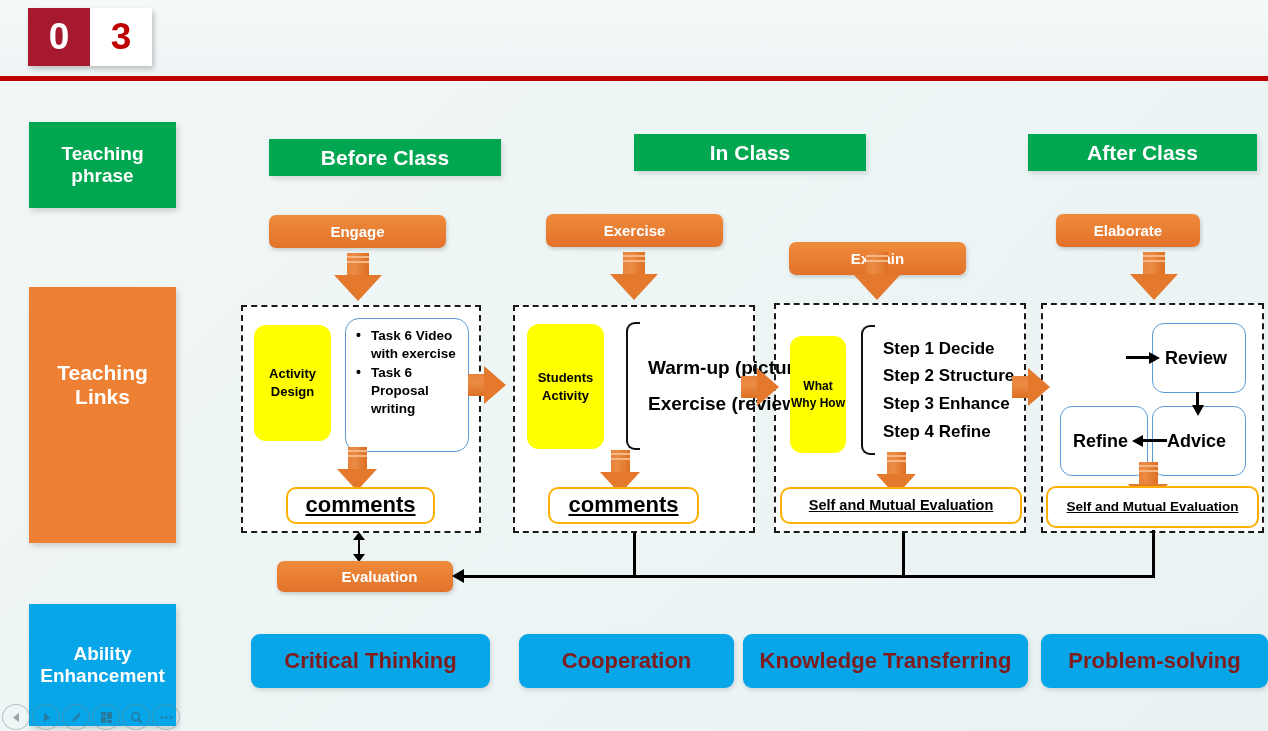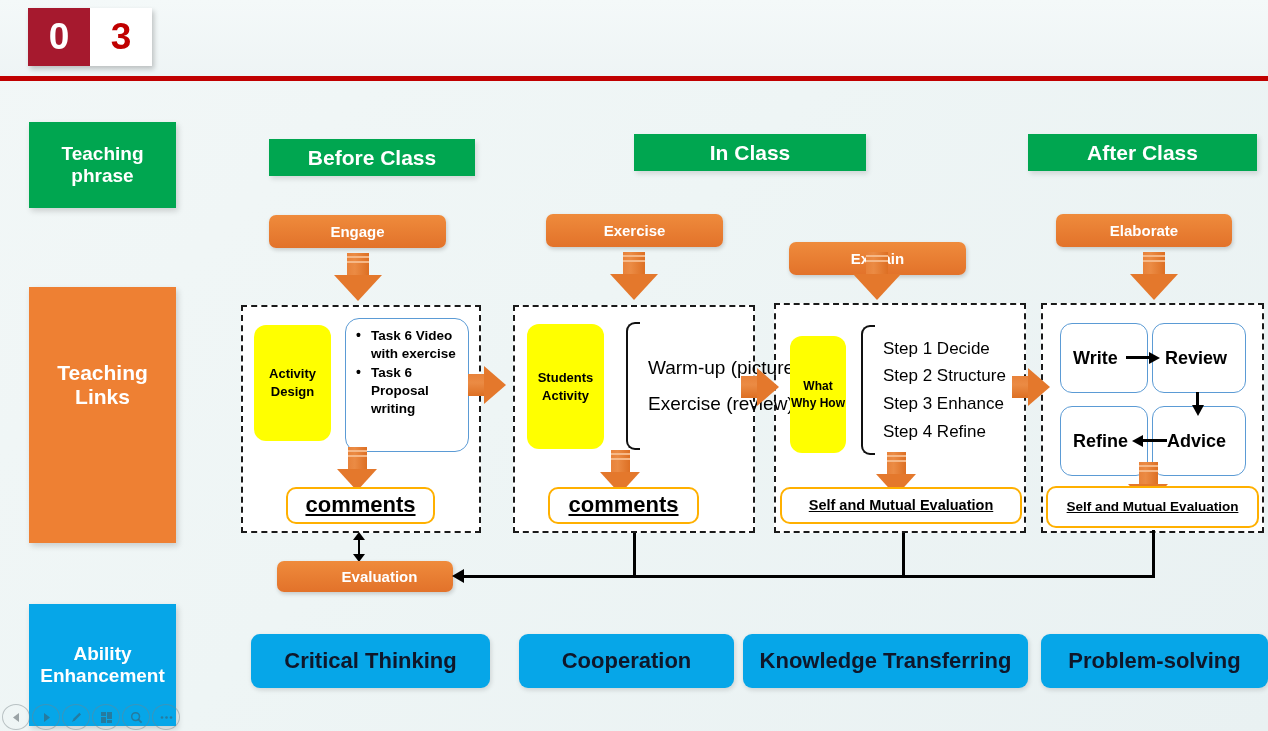--- a/index.html
+++ b/index.html
@@ -62,36 +62,36 @@
   #cat-ability{ left: 29px; top: 604px; width: 147px; height: 122px;
     background: #06a6e8; font-size: 19px; }
 
   
   .phase {
     position: absolute; height: 37px; background: #00a650;
     color: #fff; font-weight: bold; font-size: 21px;
     display: flex; align-items: center; justify-content: center;
     box-shadow: 2px 3px 5px rgba(0,0,0,.12);
   }
-  #phase-0 { left: 269px; top: 139px; width: 206px; }
+  #phase-0 { left: 269px; top: 139px; width: 232px; }
   #phase-1 { left: 634px; top: 134px; width: 232px; }
   #phase-2 { left: 1028px; top: 134px; width: 229px; }
 
   
   .stage {
     position: absolute; height: 33px; border-radius: 7px;
     background: linear-gradient(180deg,#ef8b3c 0%, #e2722a 100%);
     color: #fff; font-weight: bold; font-size: 15px;
     display: flex; align-items: center; justify-content: center;
     box-shadow: 1px 2px 4px rgba(0,0,0,.18);
   }
   #stage-engage   { left: 269px; top: 215px; width: 177px; }
   #stage-explore  { left: 546px; top: 214px; width: 177px; }
   #stage-explain  { left: 789px; top: 214px; width: 177px; margin-top: 28px; }
-  #stage-elaborate{ left: 1056px; top: 214px; width: 176px; }
+  #stage-elaborate{ left: 1056px; top: 214px; width: 144px; }
 
   
   .downarrow { position: absolute; width: 48px; }
   .downarrow .shaft {
     margin: 0 auto; width: 22px; height: var(--sh, 22px);
     background: linear-gradient(90deg,#e8823a 0%, #eb8b44 35%, #dd6f23 100%);
     position: relative;
   }
   .downarrow .shaft::before,
   .downarrow .shaft::after {
@@ -152,21 +152,21 @@
 
   
   .bracelist { position: absolute; display: flex; align-items: center; }
   .brace {
     width: 14px; align-self: stretch;
     border: 2.5px solid #111; border-right: none;
     border-radius: 9px 0 0 9px;
   }
   .bracelist .items { padding-left: 8px; }
   .bracelist .items div {
-    font-weight: normal; color: #000; white-space: nowrap;
+    font-weight: bold; color: #000; white-space: nowrap;
   }
   #brace-inclass { left: 626px; top: 322px; height: 128px; }
   #brace-inclass .items div { font-size: 19px; line-height: 1.18; }
   #brace-inclass .items .gap { height: 14px; }
   #brace-explain { left: 861px; top: 325px; height: 130px; }
   #brace-explain .items div { font-size: 17px; line-height: 1.62; }
 
   
   .gcell {
     position: absolute; border: 1.3px solid #5b9bd5; border-radius: 12px;
@@ -267,21 +267,21 @@
   #hline { position: absolute; left: 461px; top: 575px; width: 694px; height: 2.6px; background: #000; }
   #hline-tip {
     position: absolute; left: 452px; top: 569px; width: 0; height: 0;
     border-top: 7px solid transparent; border-bottom: 7px solid transparent;
     border-right: 12px solid #000;
   }
 
   
   .chip {
     position: absolute; height: 54px; border-radius: 9px;
-    background: #06a6e8; color: #0f172a; font-weight: bold; font-size: 22px;
+    background: #06a6e8; color: #7f1d1d; font-weight: bold; font-size: 22px;
     display: flex; align-items: center; justify-content: center;
     box-shadow: 1px 2px 5px rgba(0,0,0,.14);
   }
   #chip-0 { left: 251px; top: 634px; width: 239px; }
   #chip-1 { left: 519px; top: 634px; width: 215px; }
   #chip-2 { left: 743px; top: 634px; width: 285px; }
   #chip-3 { left: 1041px; top: 634px; width: 227px; }
 
   
   #pptbar {
@@ -381,21 +381,20 @@
       <div>Step 3 Enhance</div>
       <div>Step 4 Refine</div>
     </div>
   </div>
   <div class="downarrow small" id="arr-c2">
     <div class="shaft"></div>
       <div class="head"></div>
   </div>
   <div class="obox" id="o-e2">Self and  Mutual Evaluation</div>
 
-  <div class="gcell" id="g-write">Write</div>
   <div class="gcell" id="g-review">Review</div>
   <div class="gcell" id="g-refine">Refine</div>
   <div class="gcell" id="g-advice">Advice</div>
   <div class="sarrow" id="sa-wr">
       <div class="line"></div>
       <div class="tip"></div>
     </div>
   <div class="sarrow" id="sa-rd">
       <div class="line"></div>
       <div class="tip"></div>

